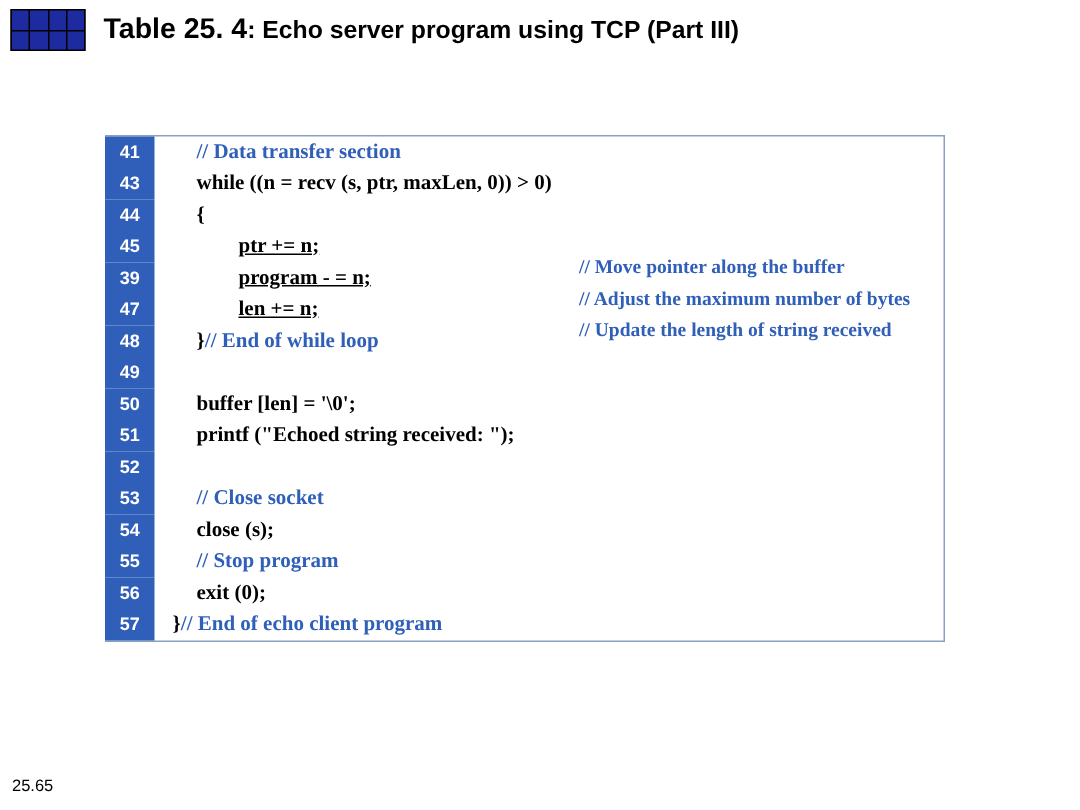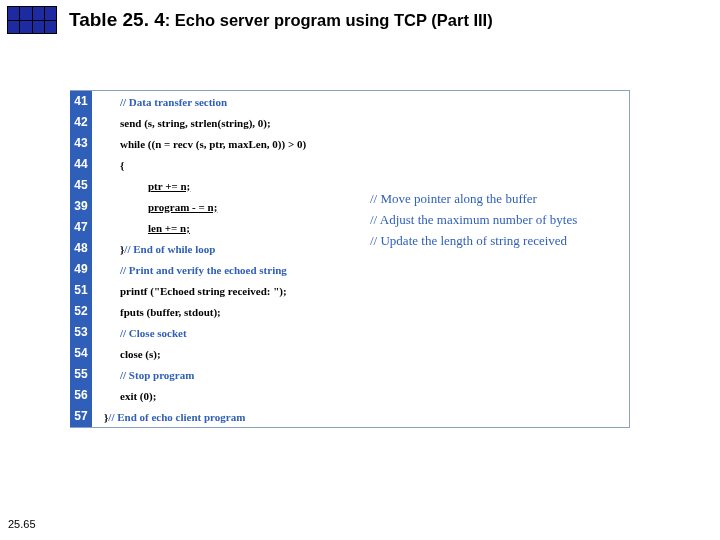--- a/index.html
+++ b/index.html
@@ -59,49 +59,49 @@
     box-sizing: border-box;
     background: #fff;
   }
   .code-line {
     display: flex;
     align-items: center;
     height: 21px;
     font-family: "Times New Roman", Times, serif;
   }
   .ln {
-    width: 22px;
+    width: 33px;
     min-width: 22px;
     background: #2f5fb8;
     color: #fff;
     font-size: 12px;
     text-align: center;
     line-height: 21px;
     font-family: Arial, sans-serif;
     font-weight: bold;
   }
   .code {
     flex: 1;
     display: flex;
     align-items: center;
     padding-left: 12px;
-    font-size: 11px;
+    font-size: 14px;
     color: #000;
     font-weight: bold;
   }
   .ind1 { padding-left: 16px; display:inline-block; }
   .ind2 { padding-left: 44px; display:inline-block;text-decoration:underline; }
   .cmt  { color: #2f5fb8; }
   .rcmt {
     position: absolute;
-    left: 300px;
+    left: 316px;
     color: #2f5fb8;
     font-family: "Times New Roman", Times, serif;
     font-size: 13px;
-    font-weight: normal;
+    font-weight: bold;
     margin-top: 27px;
   }
   .rel { position: relative; }
 
   .page-num {
     position: absolute;
     left: 8px;
     bottom: 10px;
     font-size: 11px;
     font-family: Arial, sans-serif;
@@ -131,26 +131,20 @@
   </div>
 
   <div class="code-box" id="code-box">
       <div class="code-line rel">
         <div class="ln">41</div>
         <div class="code">
           <span class="ind1 cmt">// Data transfer section</span>
         </div>
       </div>
       <div class="code-line rel">
-        <div class="ln">42</div>
-        <div class="code">
-          <span class="ind1">send (s, string, strlen(string), 0);</span>
-        </div>
-      </div>
-      <div class="code-line rel">
         <div class="ln">43</div>
         <div class="code">
           <span class="ind1">while ((n = recv (s, ptr, maxLen, 0)) &gt; 0)</span>
         </div>
       </div>
       <div class="code-line rel">
         <div class="ln">44</div>
         <div class="code">
           <span class="ind1">{</span>
         </div>
@@ -178,35 +172,35 @@
       </div>
       <div class="code-line rel">
         <div class="ln">48</div>
         <div class="code">
           <span class="ind1">}</span>
           <span class="cmt"> // End of while loop</span>
         </div>
       </div>
       <div class="code-line rel">
         <div class="ln">49</div>
-        <div class="code">
-          <span class="ind1 cmt">// Print and verify the echoed string</span>
+      </div>
+      <div class="code-line rel">
+        <div class="ln">50</div>
+        <div class="code">
+          <span class="ind1">buffer [len] = '\0';</span>
         </div>
       </div>
       <div class="code-line rel">
         <div class="ln">51</div>
         <div class="code">
           <span class="ind1">printf ("Echoed string received: ");</span>
         </div>
       </div>
       <div class="code-line rel">
         <div class="ln">52</div>
-        <div class="code">
-          <span class="ind1">fputs (buffer, stdout);</span>
-        </div>
       </div>
       <div class="code-line rel">
         <div class="ln">53</div>
         <div class="code">
           <span class="ind1 cmt">// Close socket</span>
         </div>
       </div>
       <div class="code-line rel">
         <div class="ln">54</div>
         <div class="code">

